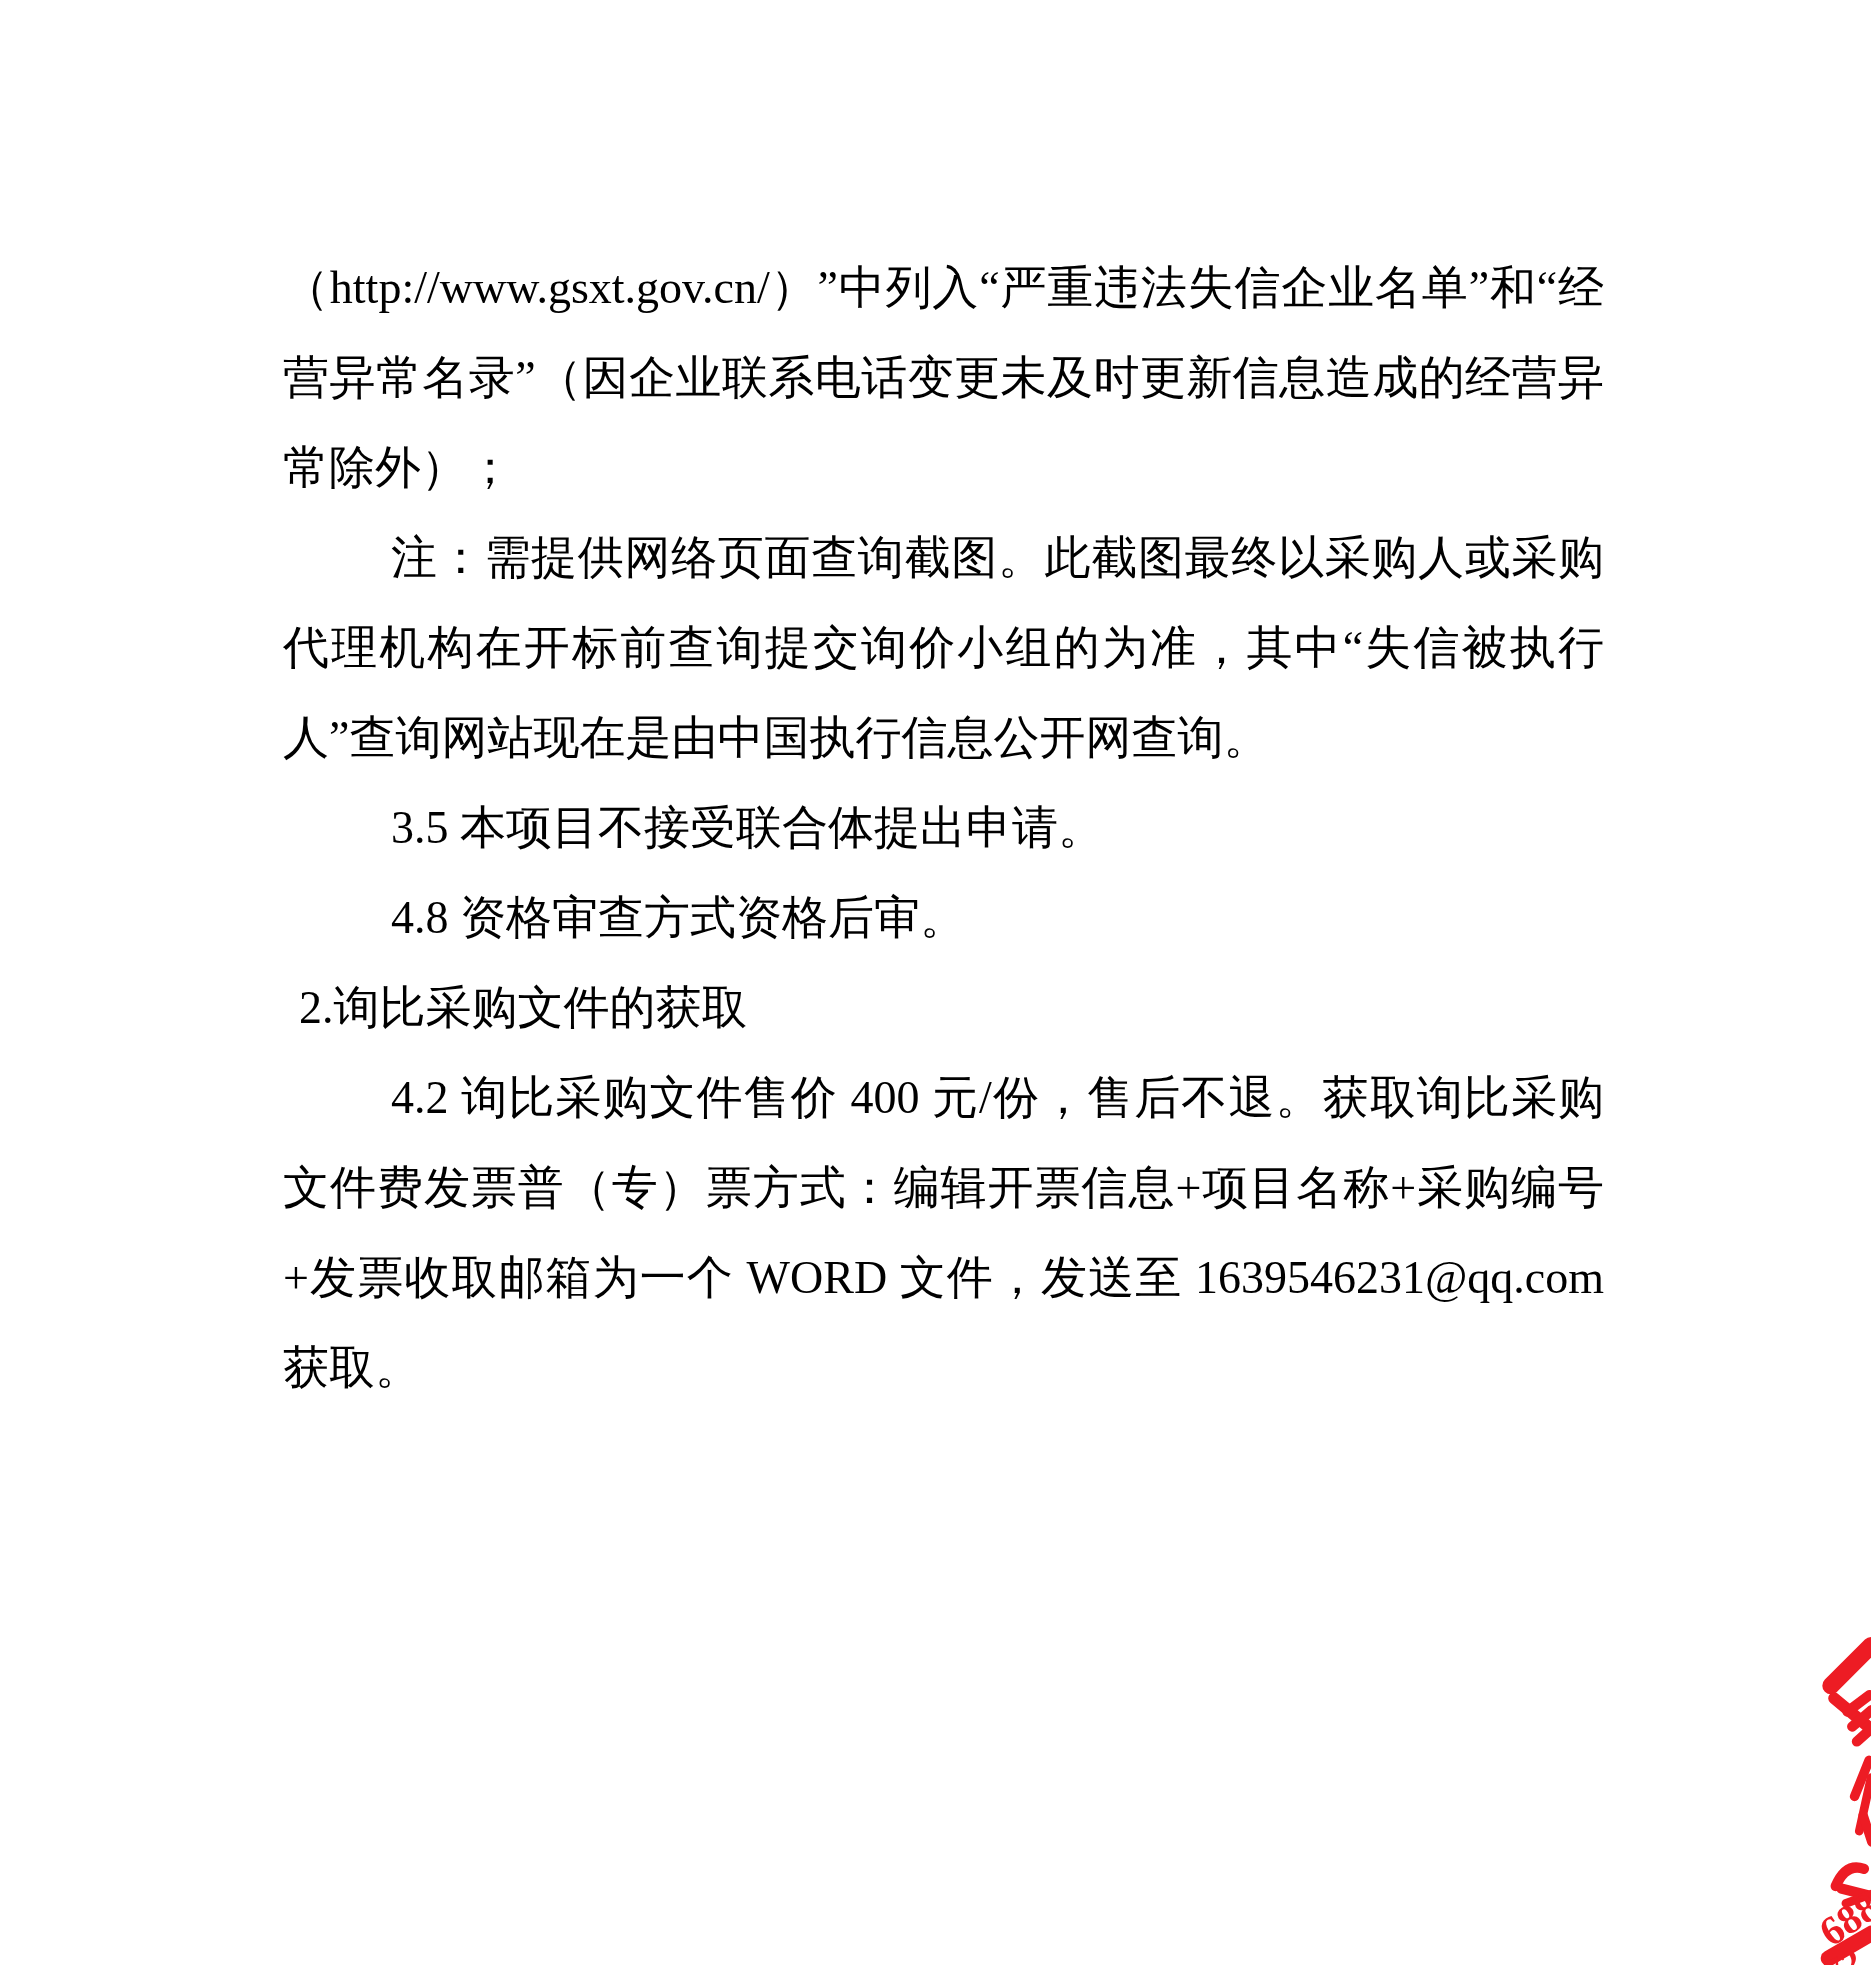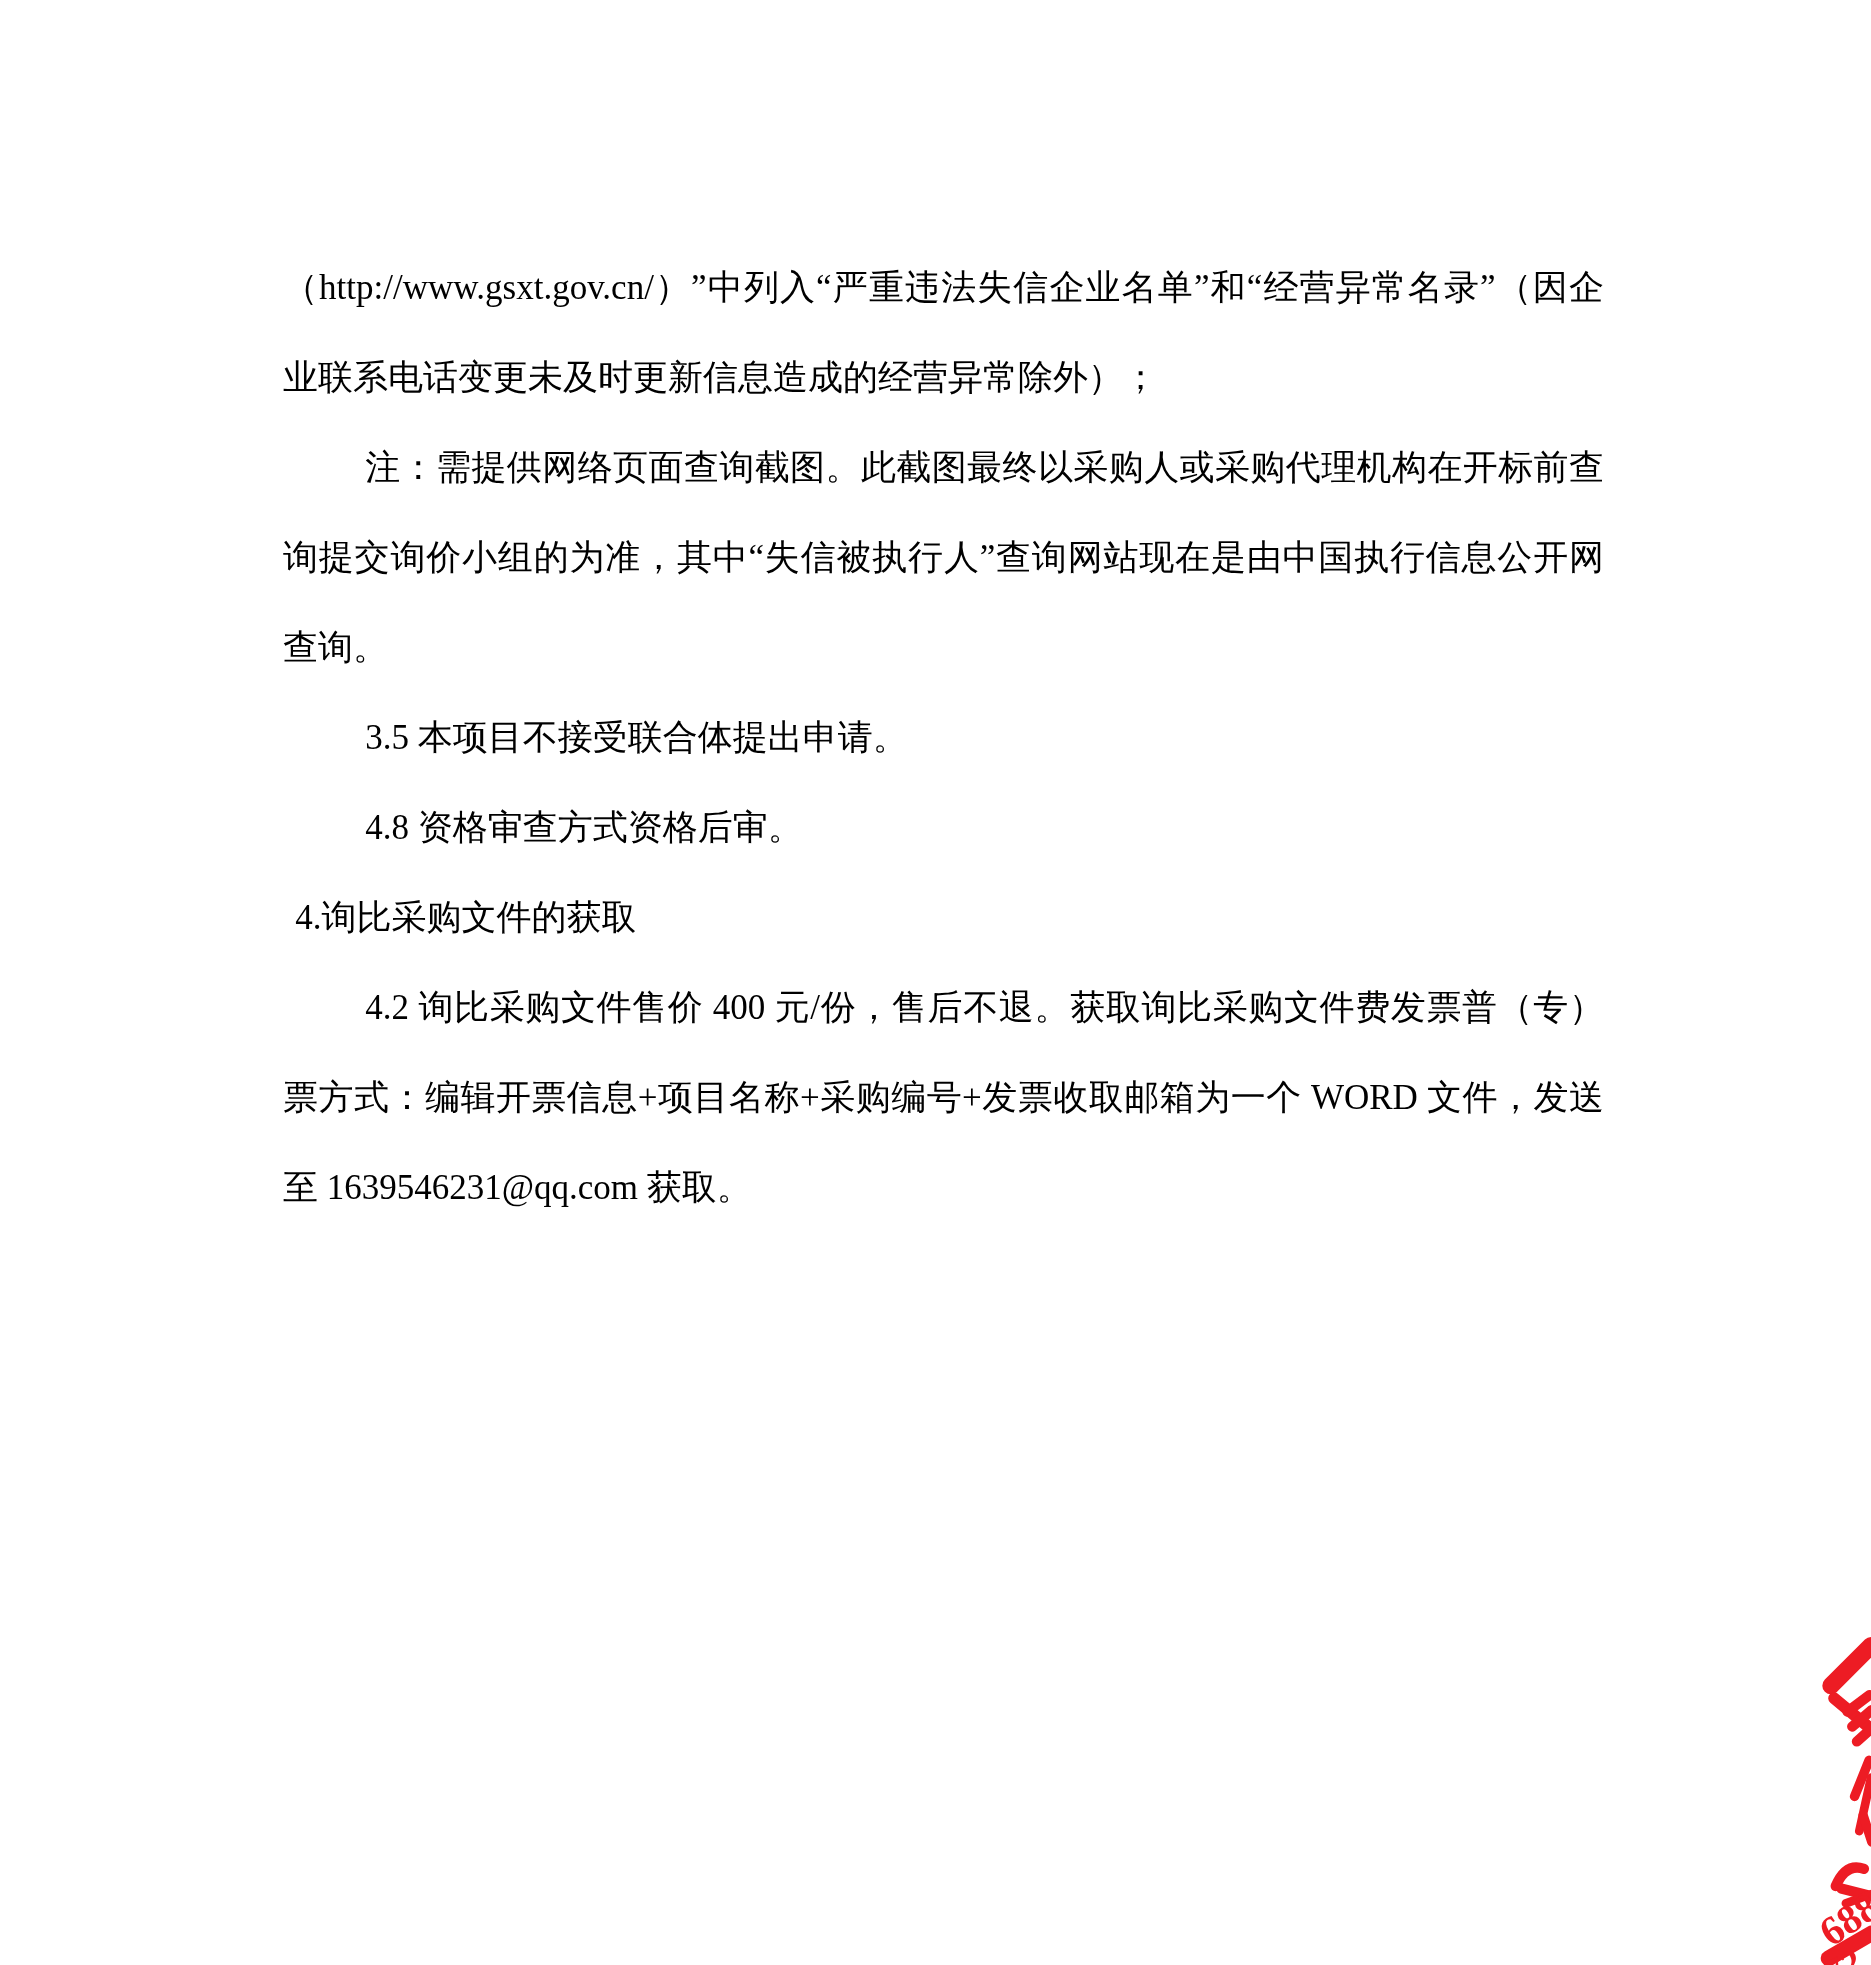--- a/index.html
+++ b/index.html
@@ -11,21 +11,21 @@
     font-family:"Liberation Serif","DejaVu Serif",serif;
     color:#000000;
   }
   .content{
     position:absolute;
     left:283px;top:243px;
     width:1321px;
   }
   .content p,.content h2{
     margin:0;padding:0;
-    font-size:35px;
+    font-size:46px;
     line-height:90px;
     font-weight:normal;
     text-align:justify;
     word-break:normal;
   }
   .ind{text-indent:2.35em;}
   .bold{font-weight:bold;}
   .heading{
     font-size:38px;
     font-weight:bold;
@@ -43,21 +43,21 @@
 </style>
 </head>
 <body>
 
 <div class="page">
   <div class="content">
     <p class="cont">（http://www.gsxt.gov.cn/）”中列入“严重违法失信企业名单”和“经营异常名录”（因企业联系电话变更未及时更新信息造成的经营异常除外）；</p>
     <p class="ind bold">注：需提供网络页面查询截图。此截图最终以采购人或采购代理机构在开标前查询提交询价小组的为准，其中“失信被执行人”查询网站现在是由中国执行信息公开网查询。</p>
     <p class="ind">3.5 本项目不接受联合体提出申请。</p>
     <p class="ind">4.8 资格审查方式资格后审。</p>
-    <h2 class="heading">4.询比采购文件的获取</h2>
+    <h2 class="heading">2.询比采购文件的获取</h2>
     <p class="ind">4.2 询比采购文件售价 400 元/份，售后不退。获取询比采购文件费发票普（专）票方式：编辑开票信息+项目名称+采购编号+发票收取邮箱为一个 WORD 文件，发送至 1639546231@qq.com 获取。</p>
 
   </div>
 
   <svg class="stamp" viewBox="0 0 162 1000" xmlns="http://www.w3.org/2000/svg">
 
     <path class="stroke" d="M 58 190 L 160 88" stroke-width="44"></path>
 
     <path class="stroke" d="M 66 222 L 162 302" stroke-width="30"></path>
     <path class="stroke" d="M 100 256 L 156 214" stroke-width="26"></path>

